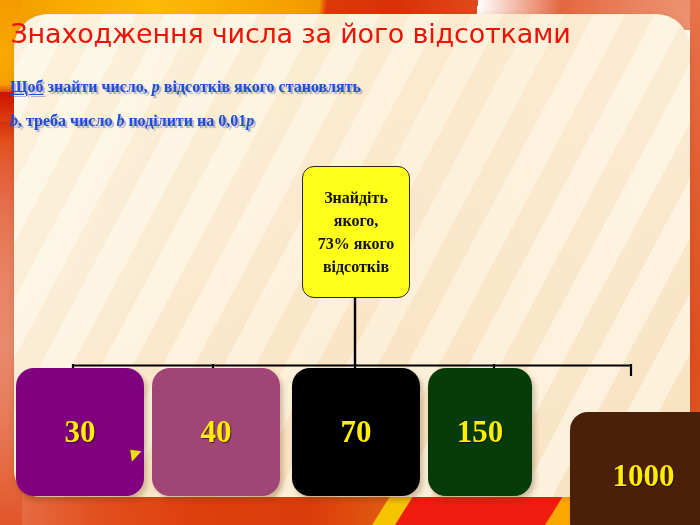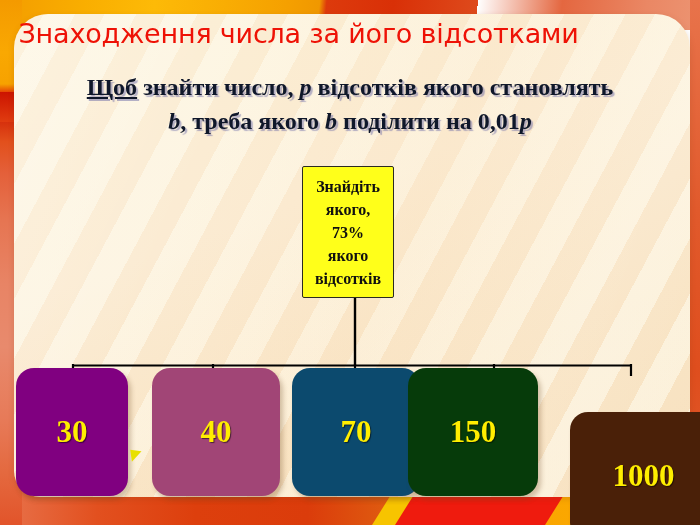--- a/index.html
+++ b/index.html
@@ -132,39 +132,38 @@
       rgba(255,255,255,0.05) 30%,
       rgba(250,225,190,0.18) 55%,
       rgba(255,255,255,0.10) 80%,
       rgba(255,255,255,0.00) 100%);
     pointer-events: none;
   }
 
   
   .title {
     position: absolute;
-    left: 16px; top: 18px;
+    left: 8px; top: 18px;
     width: 565px;
     text-align: center;
     font-family: "DejaVu Sans", "Liberation Sans", sans-serif;
     font-size: 27px;
     font-weight: 400;
     color: #ee1206;
     letter-spacing: -0.2px;
     white-space: nowrap;
   }
   .subtitle {
     position: absolute;
     left: 10px; top: 70px;
     width: 680px;
-    text-align: center;
     font-family: "Liberation Serif", "DejaVu Serif", serif;
-    font-size: 24px;
+    font-size: 16px;
     font-weight: bold;
-    color: #0f172a;
+    color: #1d4ed8;
     line-height: 34px;
     text-shadow: 2px 2px 1px rgba(90,90,160,0.45);
   }
   .subtitle .it {
     font-style: italic;
   }
   .subtitle .u {
     text-decoration: underline;
     text-underline-offset: 2px;
   }
@@ -174,36 +173,36 @@
     position: absolute;
     left: 0; top: 0;
     width: 700px; height: 525px;
     pointer-events: none;
   }
 
   .qbox {
     position: absolute;
     left: 302px;
     top: 166px;
-    width: 92px;
+    width: 108px;
     height: 132px;
     box-sizing: border-box;
     background: #ffff1a;
     border: 1.3px solid #2b2b20;
-    border-radius: 2px;
+    border-radius: 12px;
     display: flex;
     align-items: center;
     justify-content: center;
     text-align: center;
     font-family: "Liberation Serif", "DejaVu Serif", serif;
     font-size: 16px;
     font-weight: bold;
     color: #101010;
     line-height: 23px;
-    padding: 0 20px;
+    padding: 0 8px;
   }
 
   .answer {
     position: absolute;
     top: 368px;
     height: 128px;
     border-radius: 18px;
     display: flex;
     align-items: center;
     justify-content: center;
@@ -242,21 +241,21 @@
   <div class="frame-right"></div>
 
   <div class="panel">
     <div class="panel-sheen"></div>
   </div>
 
   <div class="title">Знаходження числа за його відсотками</div>
 
   <div class="subtitle">
     <span class="u">Щоб</span><span> знайти число, </span><span class="it">p</span><span> відсотків якого становлять</span><br>
-    <span class="it">b</span><span>, треба якого </span><span class="it">b</span><span> поділити на 0,01</span><span class="it">p</span>
+    <span class="it">b</span><span>, треба число </span><span class="it">b</span><span> поділити на 0,01</span><span class="it">p</span>
   </div>
 
   <svg class="connectors" width="700" height="525" viewBox="0 0 700 525">
 
     <line x1="355" y1="298" x2="355" y2="366" stroke="#000000" stroke-width="2.4"></line>
 
     <line x1="72" y1="365.5" x2="632" y2="365.5" stroke="#000000" stroke-width="2.2"></line>
 
     <line x1="73" y1="364" x2="73" y2="376" stroke="#000000" stroke-width="2.2"></line>
     <line x1="213" y1="364" x2="213" y2="376" stroke="#000000" stroke-width="2.2"></line>
@@ -268,30 +267,30 @@
   <div class="qbox">
     <div>
       <span>Знайдіть</span><br>
       <span>якого,</span><br>
       <span>73% якого</span><br>
       <span>відсотків</span>
     </div>
   </div>
 
   <div id="answers">
-      <div class="answer" style="left: 16px; width: 112px; background: rgb(128, 0, 128);">
+      <div class="answer" style="left: 16px; width: 128px; background: rgb(128, 0, 128);">
         <span>30</span>
       </div>
       <div class="answer" style="left: 152px; width: 128px; background: rgb(161, 69, 118); border-radius: 18px;">
         <span>40</span>
       </div>
-      <div class="answer" style="left: 292px; width: 128px; background: #0c4a6e;">
+      <div class="answer" style="left: 292px; width: 128px; background: #000000;">
         <span>70</span>
       </div>
-      <div class="answer" style="left: 408px; width: 130px; background: rgb(6, 59, 10);">
+      <div class="answer" style="left: 428px; width: 104px; background: rgb(6, 59, 10);">
         <span>150</span>
       </div>
       <div class="answer" style="left: 570px; width: 147px; background: rgb(74, 32, 8); margin-top: 44px;">
         <span>1000</span>
       </div>
     </div>
 
   <div class="speck"></div>
 
 </div>

